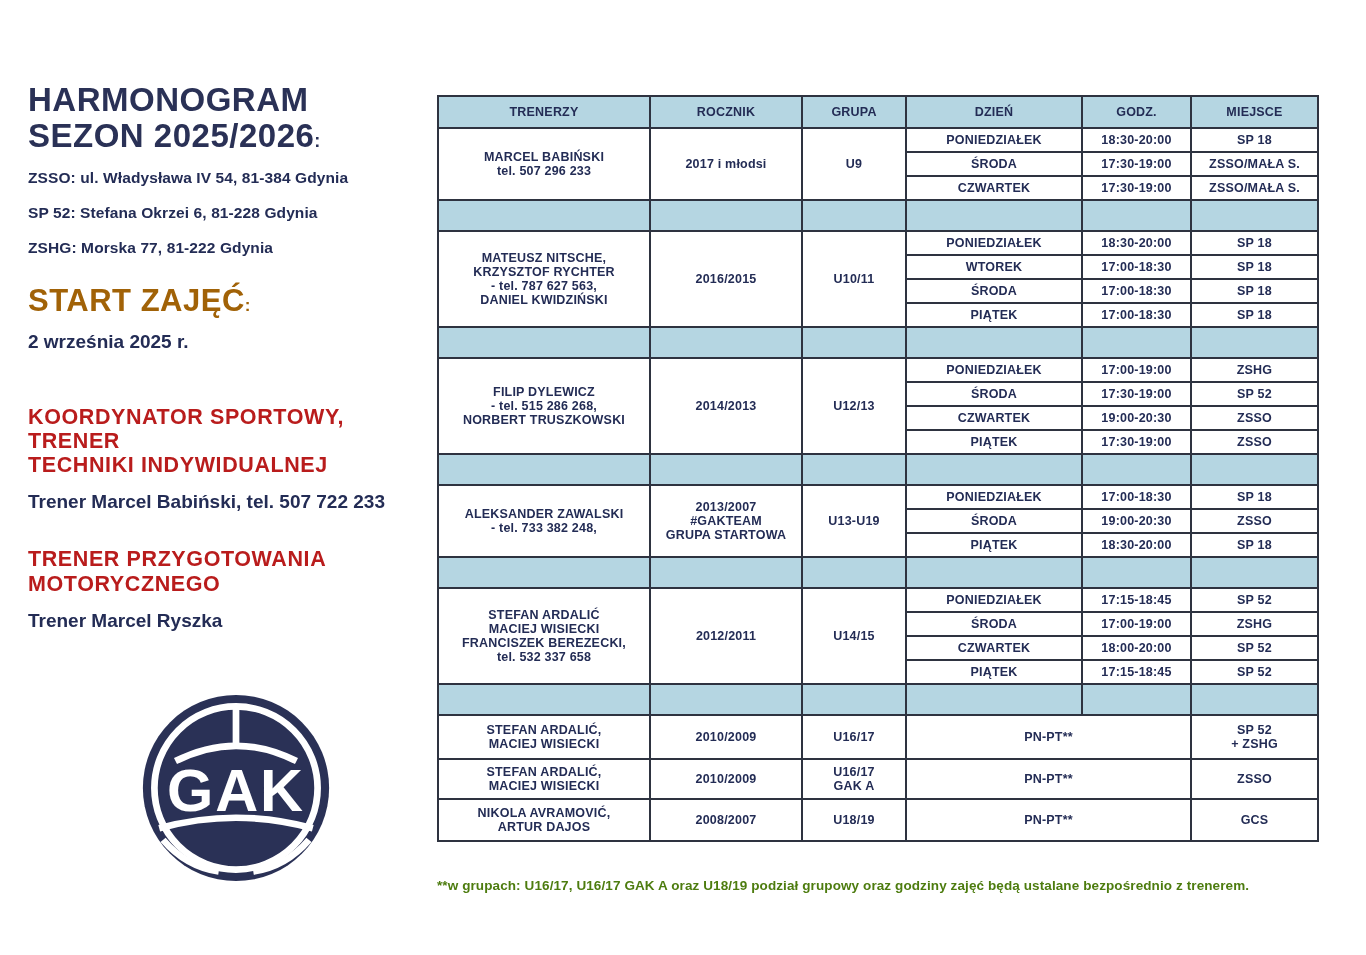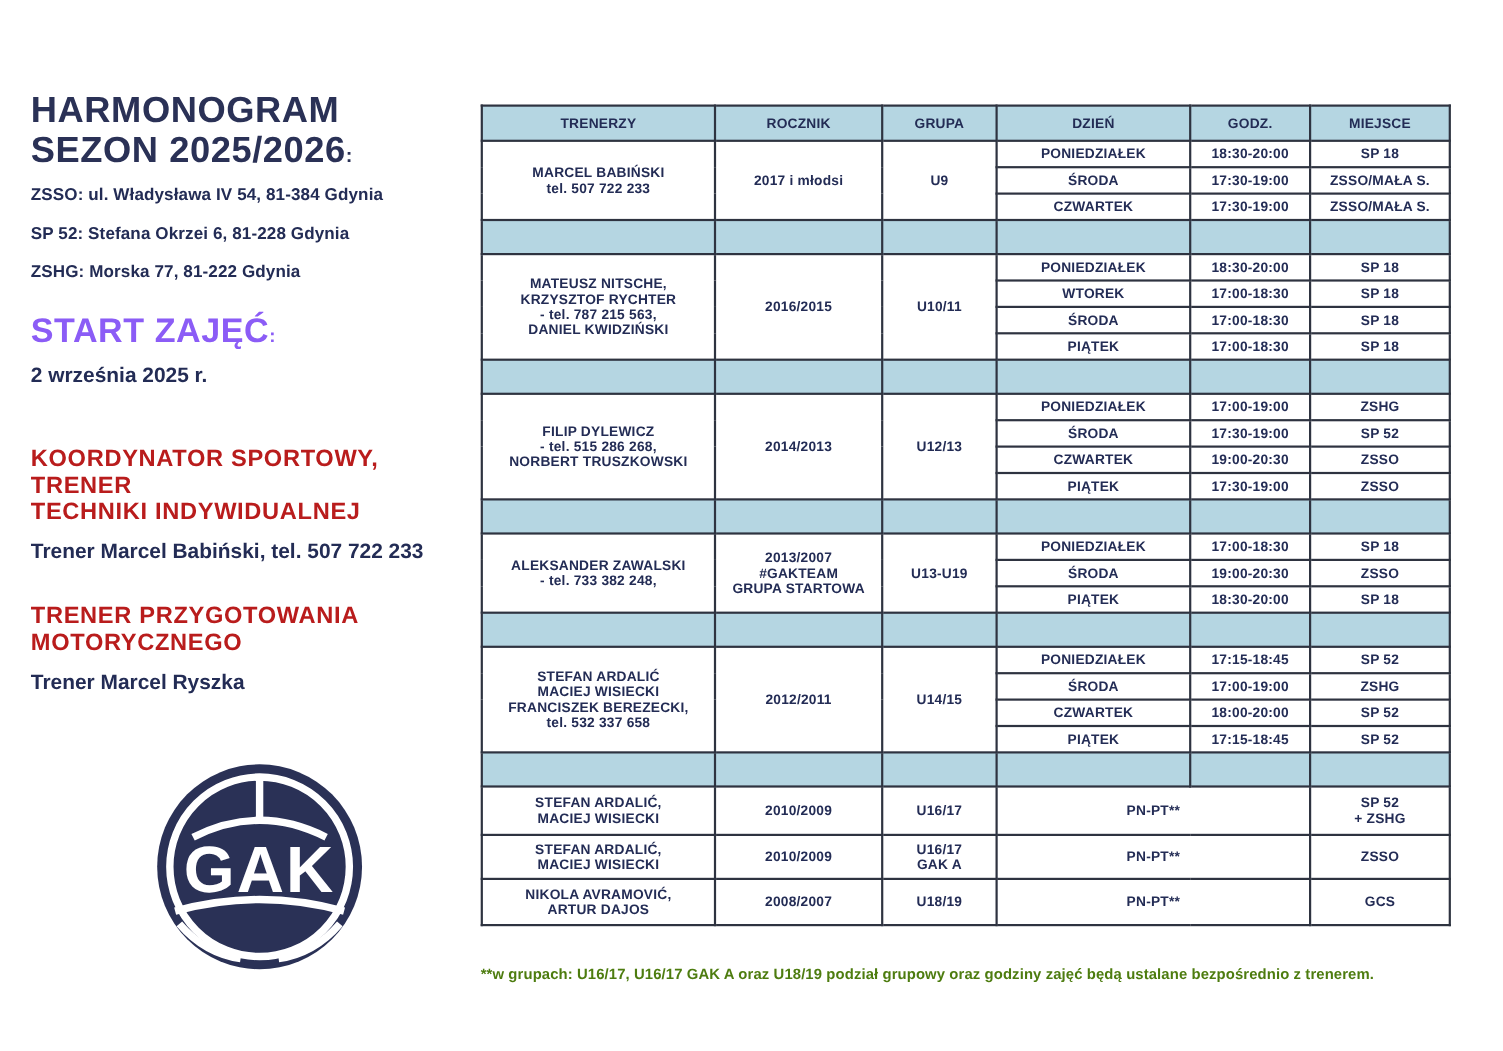--- a/index.html
+++ b/index.html
@@ -6,21 +6,21 @@
   body{
     width:1366px;height:955px;position:relative;background:#ffffff;
     font-family:"Liberation Sans", sans-serif;color:#232c55;overflow:hidden;
   }
   
   .sidebar{position:absolute;left:28px;top:82px;width:392px;}
   .big-title{font-size:33px;font-weight:900;letter-spacing:.5px;line-height:1.08;color:#2a3156;}
   .sm-colon{font-size:.55em;font-weight:900;vertical-align:baseline;}
   .addresses{margin-top:16px;}
   .addr{font-size:15.5px;font-weight:700;margin-bottom:17px;letter-spacing:.1px;}
-  .start-heading{font-size:31px;font-weight:900;letter-spacing:.5px;margin-top:26px;color:#8b5cf6;}
+  .start-heading{font-size:31px;font-weight:900;letter-spacing:.5px;margin-top:26px;color:#a16207;}
   .start-date{font-size:19px;font-weight:800;margin-top:12px;}
   .mid-heading{font-size:21.5px;font-weight:900;letter-spacing:.6px;line-height:1.12;white-space:pre-line;color:#b91c1c;}
   .coord{margin-top:52px;}
   .contact{font-size:19px;font-weight:700;margin-top:14px;}
   .motor{margin-top:34px;}
   .logo-wrap{position:absolute;left:112px;top:610px;width:192px;height:192px;}
   
   .schedule{position:absolute;left:437px;top:95px;}
   table{border-collapse:collapse;table-layout:fixed;}
   td,th{
@@ -97,21 +97,21 @@
     <th>TRENERZY</th>
     <th>ROCZNIK</th>
     <th>GRUPA</th>
     <th>DZIEŃ</th>
     <th>GODZ.</th>
     <th>MIEJSCE</th>
   </tr>
 
   <tr class="r26">
     <td rowspan="3">MARCEL BABIŃSKI
-tel. 507 722 233</td>
+tel. 507 296 233</td>
     <td rowspan="3">2017 i młodsi</td>
     <td rowspan="3">U9</td>
     <td>PONIEDZIAŁEK</td>
     <td>18:30-20:00</td>
     <td>SP 18</td>
   </tr>
   <tr class="r26">
     <td>ŚRODA</td>
     <td>17:30-19:00</td>
     <td>ZSSO/MAŁA S.</td>
@@ -126,21 +126,21 @@
           <td></td>
           <td></td>
           <td></td>
           <td></td>
           <td></td>
   </tr>
 
   <tr class="r26">
     <td rowspan="4">MATEUSZ NITSCHE,
 KRZYSZTOF RYCHTER
-- tel. 787 215 563,
+- tel. 787 627 563,
 DANIEL KWIDZIŃSKI</td>
     <td rowspan="4">2016/2015</td>
     <td rowspan="4">U10/11</td>
     <td>PONIEDZIAŁEK</td>
     <td>18:30-20:00</td>
     <td>SP 18</td>
   </tr>
   <tr class="r26">
     <td>WTOREK</td>
     <td>17:00-18:30</td>

